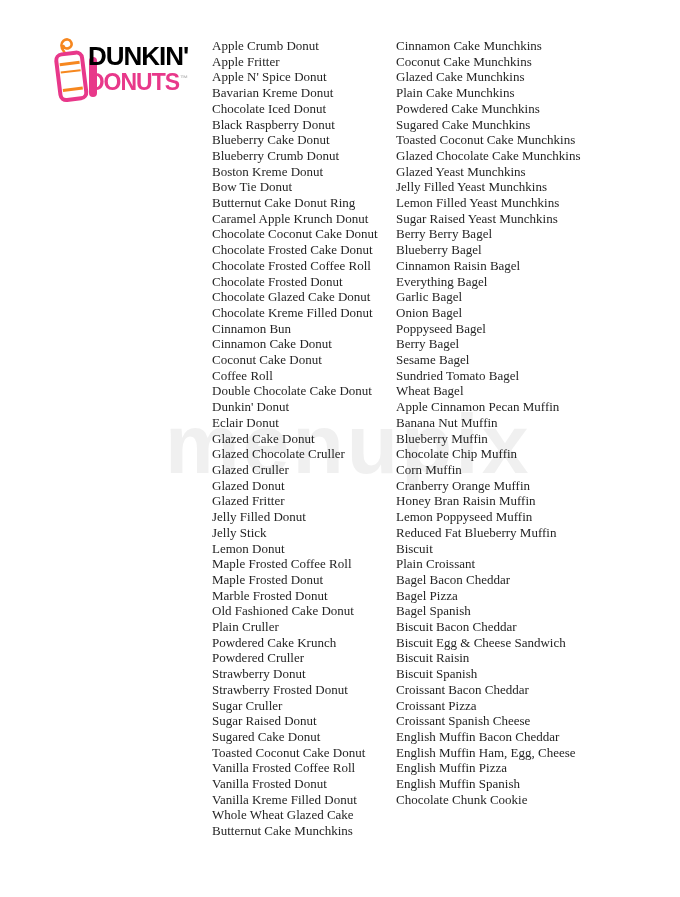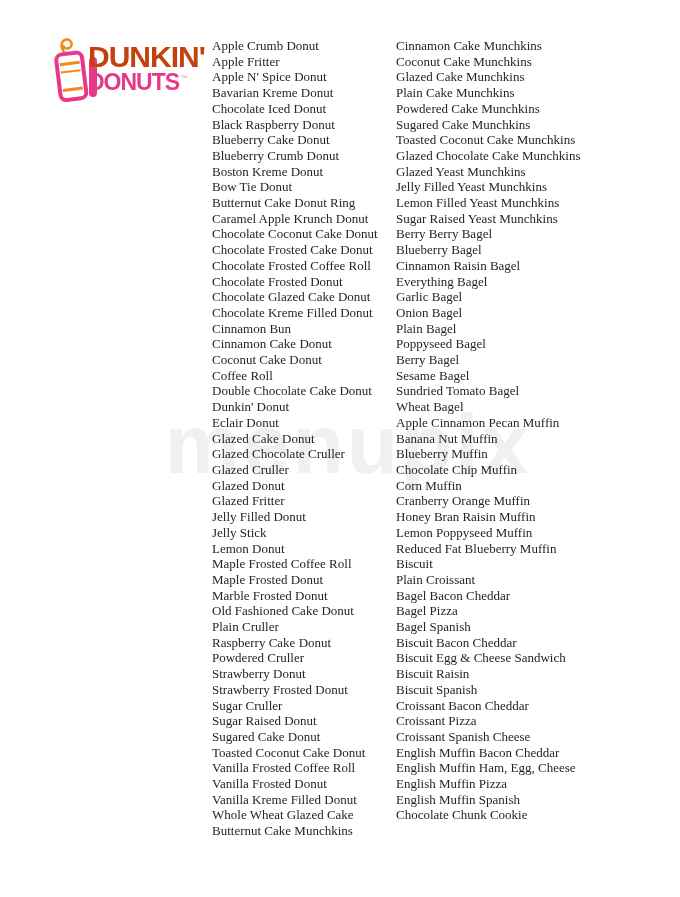--- a/index.html
+++ b/index.html
@@ -10,21 +10,21 @@
     font-family:"Liberation Serif", serif;
     overflow:hidden;
   }
   .logo{position:absolute;left:52px;top:38px;width:160px;height:72px;}
   .logo-cup{position:absolute;left:0;top:0;}
   .logo-text{
     position:absolute;left:36px;top:8px;
     font-family:"Liberation Sans", sans-serif;
     font-weight:bold;letter-spacing:-1px;
   }
-  .logo-line1{color:#c2410c;font-size:30px;line-height:21px;}
+  .logo-line1{color:#000000;font-size:26px;line-height:21px;}
   .logo-line2{color:#E8388A;font-size:23px;line-height:23px;}
   .tm{font-size:8px;vertical-align:super;color:#b9b9b9;letter-spacing:0;margin-left:1px;}
   .watermark{
     position:absolute;left:165px;top:396px;
     font-family:"Liberation Sans", sans-serif;
     font-weight:bold;font-size:84px;letter-spacing:3px;
     color:rgba(130,130,130,0.12);
     user-select:none;pointer-events:none;
   }
   .col{
@@ -91,21 +91,21 @@
       <div class="item">Glazed Donut</div>
       <div class="item">Glazed Fritter</div>
       <div class="item">Jelly Filled Donut</div>
       <div class="item">Jelly Stick</div>
       <div class="item">Lemon Donut</div>
       <div class="item">Maple Frosted Coffee Roll</div>
       <div class="item">Maple Frosted Donut</div>
       <div class="item">Marble Frosted Donut</div>
       <div class="item">Old Fashioned Cake Donut</div>
       <div class="item">Plain Cruller</div>
-      <div class="item">Raspberry Cake Donut</div>
+      <div class="item">Powdered Cake Krunch</div>
       <div class="item">Powdered Cruller</div>
       <div class="item">Strawberry Donut</div>
       <div class="item">Strawberry Frosted Donut</div>
       <div class="item">Sugar Cruller</div>
       <div class="item">Sugar Raised Donut</div>
       <div class="item">Sugared Cake Donut</div>
       <div class="item">Toasted Coconut Cake Donut</div>
       <div class="item">Vanilla Frosted Coffee Roll</div>
       <div class="item">Vanilla Frosted Donut</div>
       <div class="item">Vanilla Kreme Filled Donut</div>
@@ -125,21 +125,20 @@
       <div class="item">Glazed Yeast Munchkins</div>
       <div class="item">Jelly Filled Yeast Munchkins</div>
       <div class="item">Lemon Filled Yeast Munchkins</div>
       <div class="item">Sugar Raised Yeast Munchkins</div>
       <div class="item">Berry Berry Bagel</div>
       <div class="item">Blueberry Bagel</div>
       <div class="item">Cinnamon Raisin Bagel</div>
       <div class="item">Everything Bagel</div>
       <div class="item">Garlic Bagel</div>
       <div class="item">Onion Bagel</div>
-      <div class="item">Plain Bagel</div>
       <div class="item">Poppyseed Bagel</div>
       <div class="item">Berry Bagel</div>
       <div class="item">Sesame Bagel</div>
       <div class="item">Sundried Tomato Bagel</div>
       <div class="item">Wheat Bagel</div>
       <div class="item">Apple Cinnamon Pecan Muffin</div>
       <div class="item">Banana Nut Muffin</div>
       <div class="item">Blueberry Muffin</div>
       <div class="item">Chocolate Chip Muffin</div>
       <div class="item">Corn Muffin</div>

